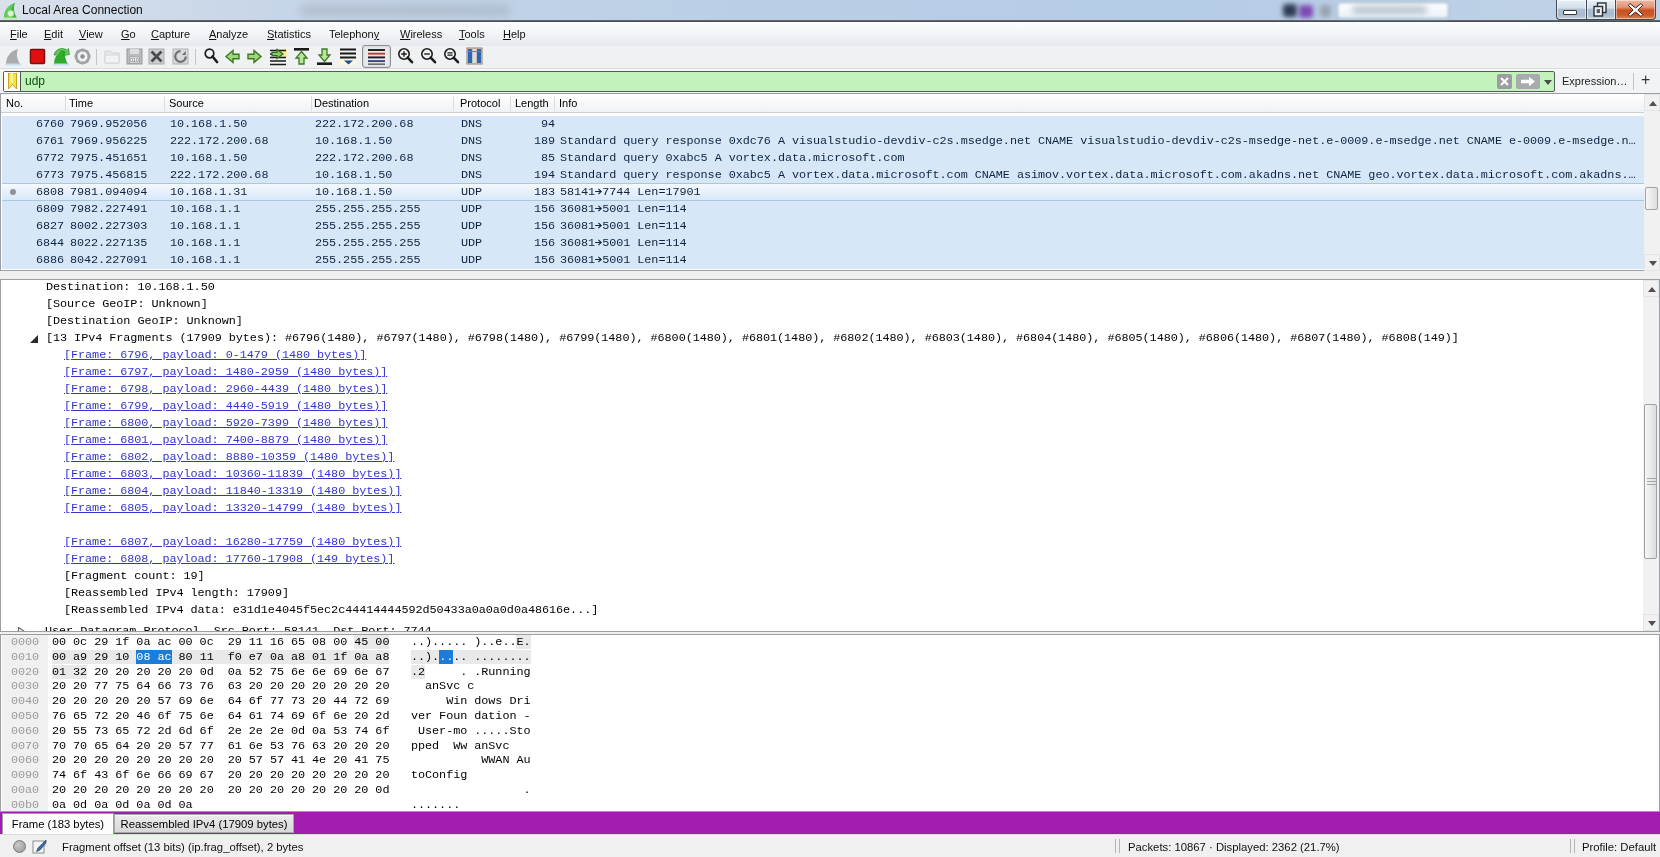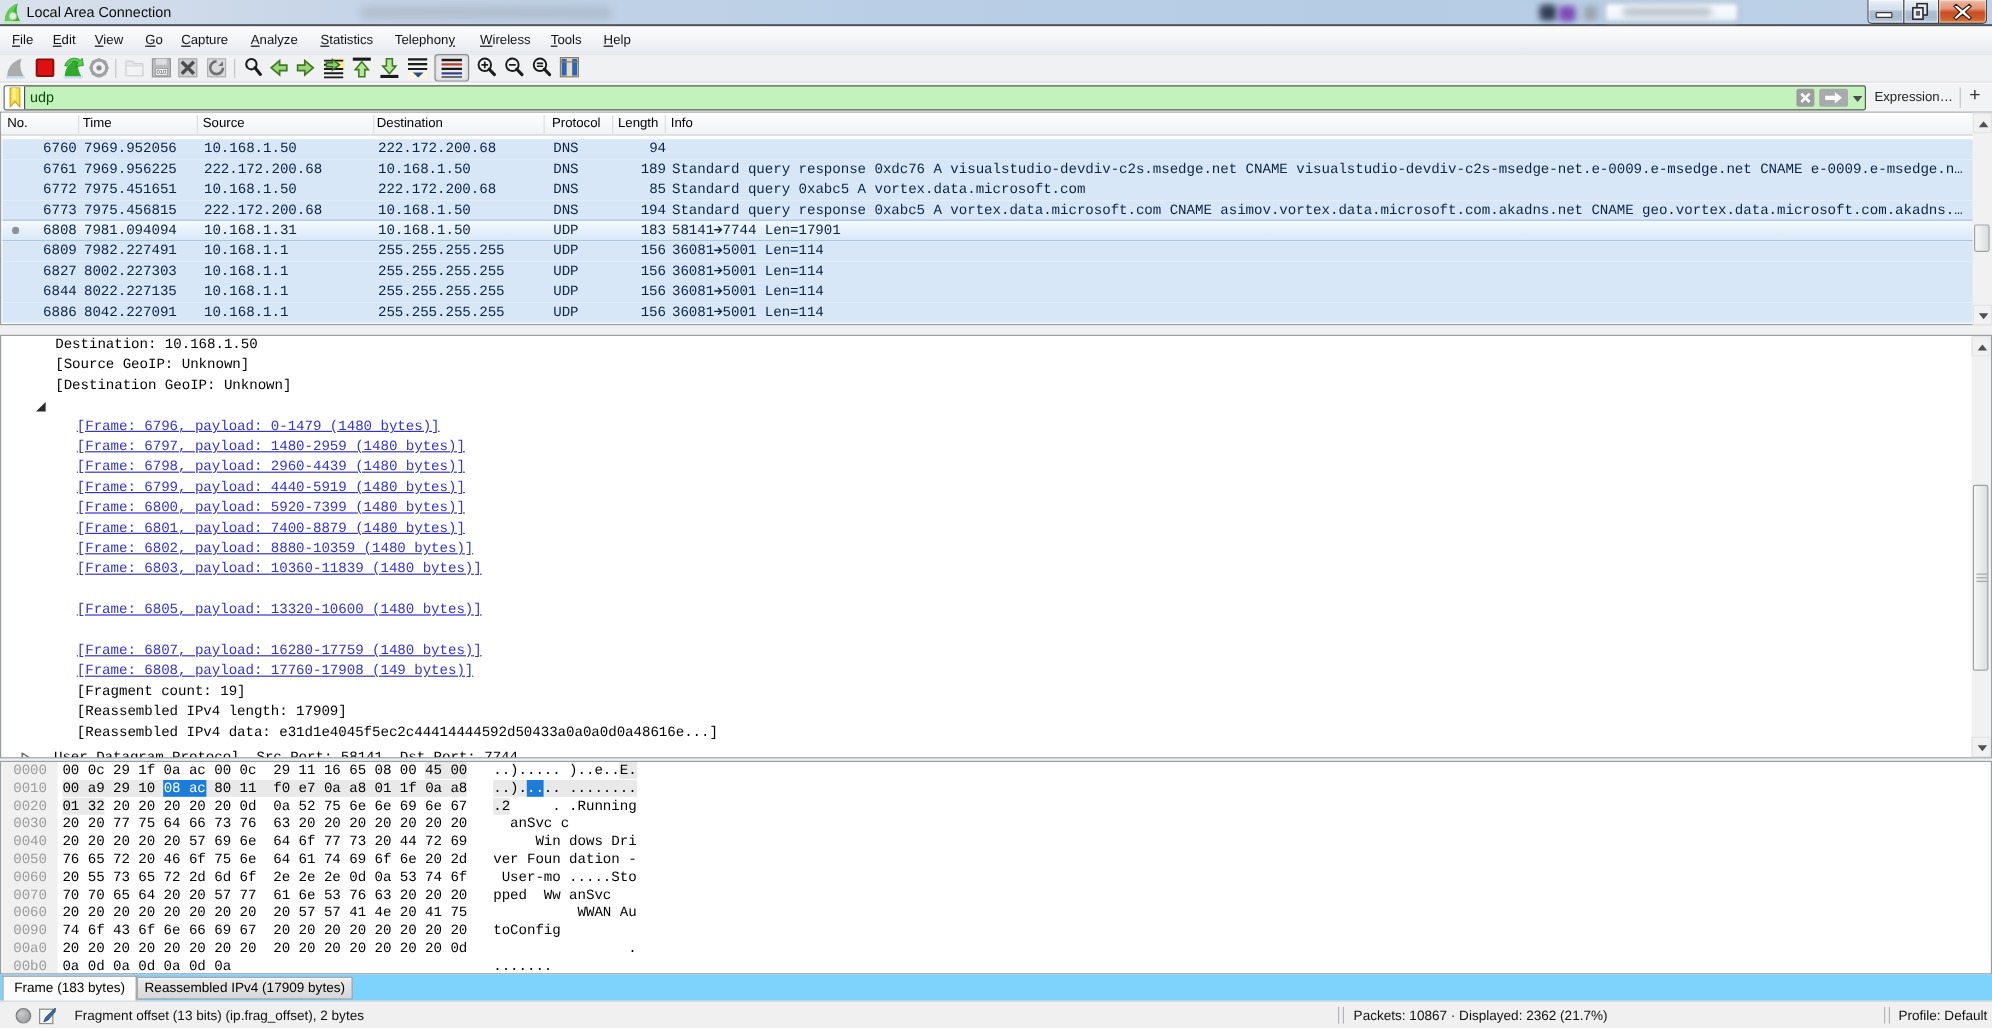--- a/index.html
+++ b/index.html
@@ -54,21 +54,21 @@
 .dline{position:absolute;left:0;font-family:"Liberation Mono",monospace;font-size:11.8px;letter-spacing:-0.05px;white-space:pre;color:#000;line-height:17px}
 .dlink{color:#3434cf;text-decoration:underline}
 
 #hpane{left:0;top:634px;width:1660px;height:178px;background:#fff;border:1px solid #9b9fa4;overflow:hidden}
 #hoffcol{position:absolute;left:1px;top:0;width:46px;height:176px;background:#f0f0f0}
 .hline{position:absolute;font-family:"Liberation Mono",monospace;font-size:11.8px;letter-spacing:-0.05px;white-space:pre;line-height:15px;color:#000}
 .hoff{color:#9b9b9b}
 .shade{background:#e9e9e9}
 .bsel{background:#1b7cd9;color:#fff}
 
-#tabbar{left:0;top:812px;width:1660px;height:22px;background:#7dd3fc}
+#tabbar{left:0;top:812px;width:1660px;height:22px;background:#a21caf}
 #tab1{position:absolute;left:2px;top:1px;width:112px;height:21px;background:#fcfcfc;border:1px solid #9b9fa4;border-bottom:none;font-size:11.3px;text-align:center;padding-top:4px}
 #tab2{position:absolute;left:114px;top:2px;width:180px;height:19px;background:linear-gradient(#ececec,#d8d8d8);border:1px solid #a6a7a9;box-shadow:inset 0 1px 0 #f8f8f8;font-size:11.3px;text-align:center;padding-top:3px}
 
 #sbar2{left:0;top:834px;width:1660px;height:23px;background:#f0f0f0;border-top:1px solid #dcdcdc}
 .stext{position:absolute;top:6px;font-size:11.3px;color:#111}
 .ssep{position:absolute;top:4px;width:1px;height:14px;background:#b4b5b7}
 </style></head>
 <body>
 
 <div class="abs" id="titlebar"></div>
@@ -353,29 +353,31 @@
 <div class="sthumb" style="top:93px;height:23px"></div>
 </div>
 </div>
 <div class="abs" id="dpane">
 <div class="dline" style="left:45px;top:-1px">Destination: 10.168.1.50</div>
 <div class="dline" style="left:45px;top:16px">[Source GeoIP: Unknown]</div>
 <div class="dline" style="left:45px;top:33px">[Destination GeoIP: Unknown]</div>
 <svg class="abs" style="left:28px;top:54px" width="10" height="10" viewBox="0 0 10 10">
       <path d="M9 1 V9 H1 Z" fill="#2b2b2b"></path>
     </svg>
+<div class="dline" style="left:45px;top:50px">[13 IPv4 Fragments (17909 bytes): #6796(1480), #6797(1480), #6798(1480), #6799(1480), #6800(1480), #6801(1480), #6802(1480), #6803(1480), #6804(1480), #6805(1480), #6806(1480), #6807(1480), #6808(149)]</div>
 <div class="dline dlink" style="left:63px;top:67px">[Frame: 6796, payload: 0-1479 (1480 bytes)]</div>
 <div class="dline dlink" style="left:63px;top:84px">[Frame: 6797, payload: 1480-2959 (1480 bytes)]</div>
 <div class="dline dlink" style="left:63px;top:101px">[Frame: 6798, payload: 2960-4439 (1480 bytes)]</div>
 <div class="dline dlink" style="left:63px;top:118px">[Frame: 6799, payload: 4440-5919 (1480 bytes)]</div>
 <div class="dline dlink" style="left:63px;top:135px">[Frame: 6800, payload: 5920-7399 (1480 bytes)]</div>
 <div class="dline dlink" style="left:63px;top:152px">[Frame: 6801, payload: 7400-8879 (1480 bytes)]</div>
 <div class="dline dlink" style="left:63px;top:169px">[Frame: 6802, payload: 8880-10359 (1480 bytes)]</div>
 <div class="dline dlink" style="left:63px;top:186px">[Frame: 6803, payload: 10360-11839 (1480 bytes)]</div>
-<div class="dline dlink" style="left:63px;top:220px">[Frame: 6805, payload: 13320-10600 (1480 bytes)]</div>
+<div class="dline dlink" style="left:63px;top:203px">[Frame: 6804, payload: 11840-13319 (1480 bytes)]</div>
+<div class="dline dlink" style="left:63px;top:220px">[Frame: 6805, payload: 13320-14799 (1480 bytes)]</div>
 <div class="dline dlink" style="left:63px;top:254px">[Frame: 6807, payload: 16280-17759 (1480 bytes)]</div>
 <div class="dline dlink" style="left:63px;top:271px">[Frame: 6808, payload: 17760-17908 (149 bytes)]</div>
 <div class="dline" style="left:63px;top:288px">[Fragment count: 19]</div>
 <div class="dline" style="left:63px;top:305px">[Reassembled IPv4 length: 17909]</div>
 <div class="dline" style="left:63px;top:322px">[Reassembled IPv4 data: e31d1e4045f5ec2c44414444592d50433a0a0a0d0a48616e...]</div>
 <svg class="abs" style="left:16px;top:347px" width="9" height="10" viewBox="0 0 9 10">
       <path d="M1.5 0.5 L7.5 4.5 L1.5 8.5 Z" fill="none" stroke="#6b6b6b" stroke-width="1.2"></path>
     </svg>
 <div class="dline" style="left:44px;top:343px">User Datagram Protocol, Src Port: 58141, Dst Port: 7744</div>
 <div class="sbar" style="left:1642px;top:0;width:16px;height:351px">

